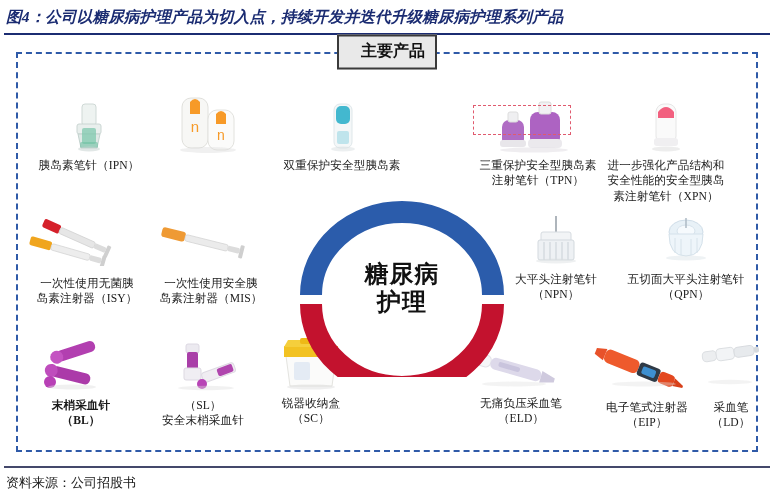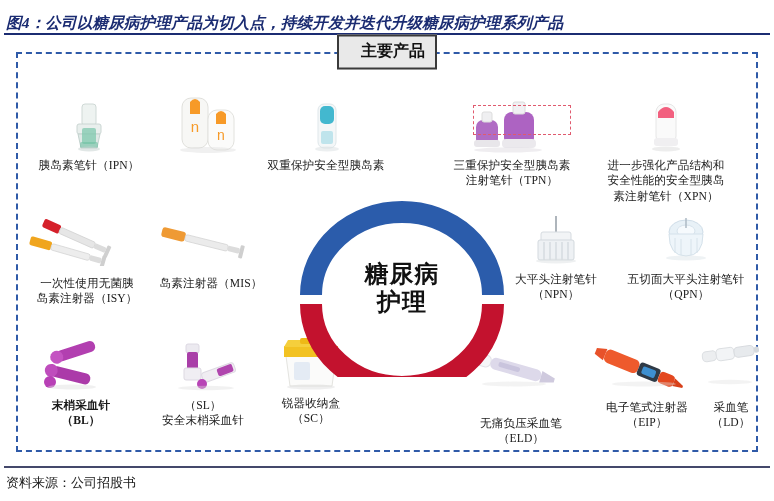--- a/index.html
+++ b/index.html
@@ -7,21 +7,21 @@
     width:774px; height:501px;
     background:#ffffff;
     font-family:"Liberation Serif", "DejaVu Serif", serif;
     overflow:hidden;
   }
   .page { position:relative; width:774px; height:501px; background:#fff; }
 
   
   .title-bar{
     position:absolute; left:0; top:0; width:774px; height:34px;
-    display:flex; align-items:flex-end; padding-left:6px;
+    display:flex; align-items:center; padding-left:6px;
   }
   .title-text{
     font-family:"Liberation Serif","DejaVu Serif",serif;
     font-weight:bold; font-style:italic;
     font-size:15.5px; color:#1b2c72;
     letter-spacing:.2px; white-space:nowrap;
   }
   .rule-top{
     position:absolute; left:4px; top:33px; width:766px; height:2px;
     background:#1b2c72;
@@ -143,37 +143,37 @@
 
           <rect x="58" y="18" width="26" height="40" rx="9" fill="#fbfbfa" stroke="#e2e2de" stroke-width="1"></rect>
           <path d="M66 22 q5 -6 10 0 v10 h-10 z" fill="#f79a28"></path>
           <text x="71" y="48" font-family="Liberation Sans, sans-serif" font-size="14" fill="#f79a28" text-anchor="middle">n</text>
           <ellipse cx="58" cy="58" rx="28" ry="3" fill="#dedede" opacity=".45"></ellipse>
         </g>
       </svg>
     </div>
   </div>
 
-  <div class="cell" style="left:256px; top:98px; width:140px;">
+  <div class="cell" style="left:272px; top:98px; width:140px;">
     <div class="art" style="width:140px;height:58px;">
       <svg viewBox="0 0 140 58" width="140" height="58">
         <g>
           <rect x="62" y="6" width="18" height="44" rx="6" fill="#f4f7f8" stroke="#dfe7ea" stroke-width="1"></rect>
           <rect x="64" y="8" width="14" height="18" rx="5" fill="#43b8cf"></rect>
           <rect x="65" y="33" width="12" height="13" rx="2" fill="#bfe4ec"></rect>
           <ellipse cx="71" cy="51" rx="12" ry="2.4" fill="#dadfe1" opacity=".5"></ellipse>
         </g>
       </svg>
     </div>
     <div class="cap" style="margin-top:2px;">
       <div>双重保护安全型胰岛素</div>
     </div>
   </div>
 
-  <div class="cell" style="left:442px; top:98px; width:140px;">
+  <div class="cell" style="left:468px; top:98px; width:140px;">
     <div class="art" style="width:140px;height:58px;">
       <svg viewBox="0 0 140 58" width="140" height="58">
         <g>
 
           <rect x="34" y="22" width="22" height="26" rx="7" fill="#b06cc4"></rect>
           <rect x="40" y="14" width="10" height="10" rx="2" fill="#efeff1" stroke="#ddd" stroke-width="1"></rect>
           <rect x="32" y="42" width="26" height="7" rx="3" fill="#e8e6ea"></rect>
 
           <rect x="62" y="14" width="30" height="34" rx="8" fill="#ad63c2"></rect>
           <rect x="71" y="4" width="12" height="12" rx="2" fill="#f1f0f3" stroke="#dcdcdc" stroke-width="1"></rect>
@@ -239,20 +239,21 @@
       <svg viewBox="0 0 126 50" width="126" height="50">
         <g transform="rotate(14 20 16)">
           <rect x="14" y="12" width="24" height="10" rx="3" fill="#ef9a34"></rect>
           <rect x="38" y="14" width="44" height="6.5" rx="2" fill="#ebebeb" stroke="#d2d2d2" stroke-width=".7"></rect>
           <rect x="82" y="14.5" width="12" height="5.5" rx="1.5" fill="#dcdcdc"></rect>
           <rect x="94" y="11" width="4" height="13" rx="1" fill="#cfcfcf"></rect>
         </g>
       </svg>
     </div>
     <div class="cap" style="margin-top:10px;">
+      <div>一次性使用安全胰</div>
       <div>岛素注射器（MIS）</div>
     </div>
   </div>
 
   <div class="cell" style="left:497px; top:212px; width:118px;">
     <div class="art" style="width:118px;height:56px;">
       <svg viewBox="0 0 118 56" width="118" height="56">
         <g>
           <line x1="59" y1="4" x2="59" y2="22" stroke="#9aa3ab" stroke-width="1.6"></line>
           <rect x="44" y="20" width="30" height="10" rx="2" fill="#f2f4f6" stroke="#d6dbe0" stroke-width="1"></rect>
@@ -365,21 +366,21 @@
       <svg viewBox="0 0 126 54" width="126" height="54">
         <g transform="rotate(16 18 18)">
           <rect x="12" y="14" width="22" height="12" rx="5" fill="#f6f6f8" stroke="#e2e2e8" stroke-width="1"></rect>
           <rect x="34" y="14" width="52" height="12" rx="5" fill="#ddd9ea"></rect>
           <rect x="42" y="17" width="22" height="5" rx="2" fill="#c9c4dd"></rect>
           <path d="M86 14 L100 18 L100 22 L86 26 Z" fill="#cfcade"></path>
         </g>
         <ellipse cx="56" cy="46" rx="32" ry="2.4" fill="#e0e0e0" opacity=".4"></ellipse>
       </svg>
     </div>
-    <div class="cap" style="margin-top:24px;">
+    <div class="cap" style="margin-top:4px;">
       <div>无痛负压采血笔</div>
       <div>（ELD）</div>
     </div>
   </div>
 
   <div class="cell" style="left:584px; top:338px; width:126px;">
     <div class="art" style="width:126px;height:54px;">
       <svg viewBox="0 0 126 54" width="126" height="54">
         <g transform="rotate(22 20 14)">
           <path d="M12 13 L22 10 L22 22 L12 19 Z" fill="#e8522a"></path>

